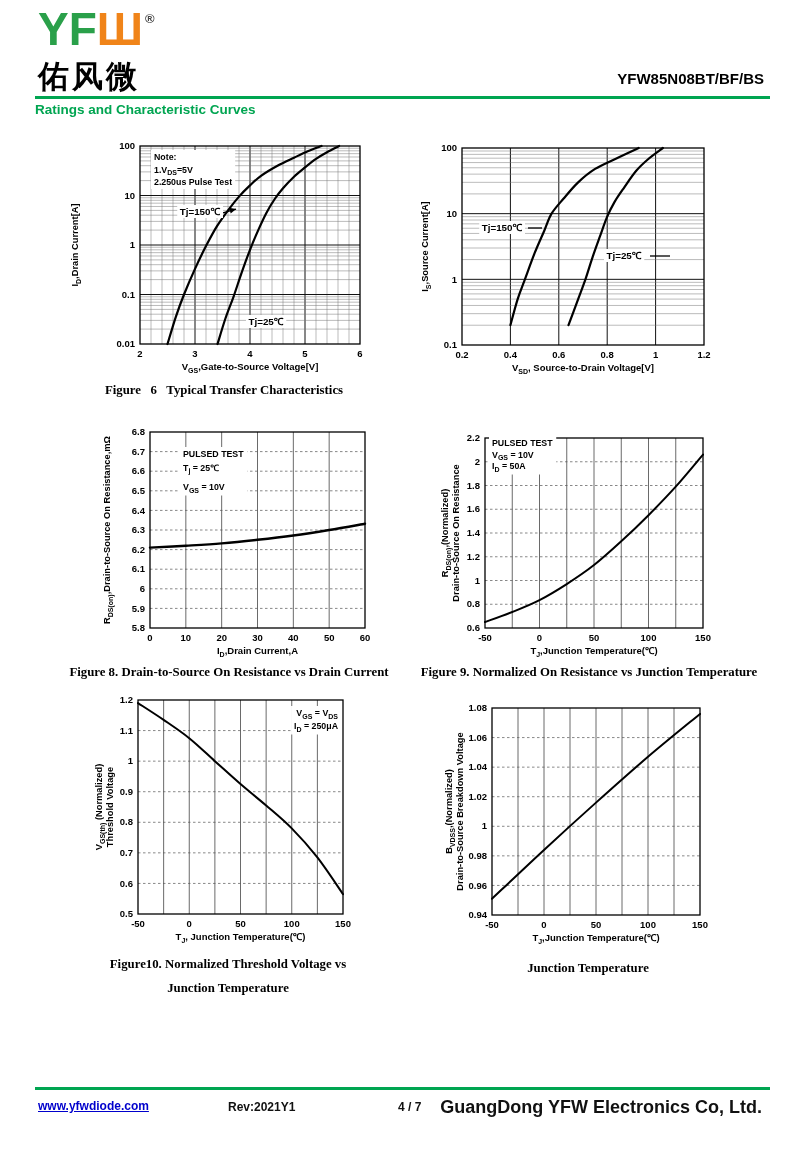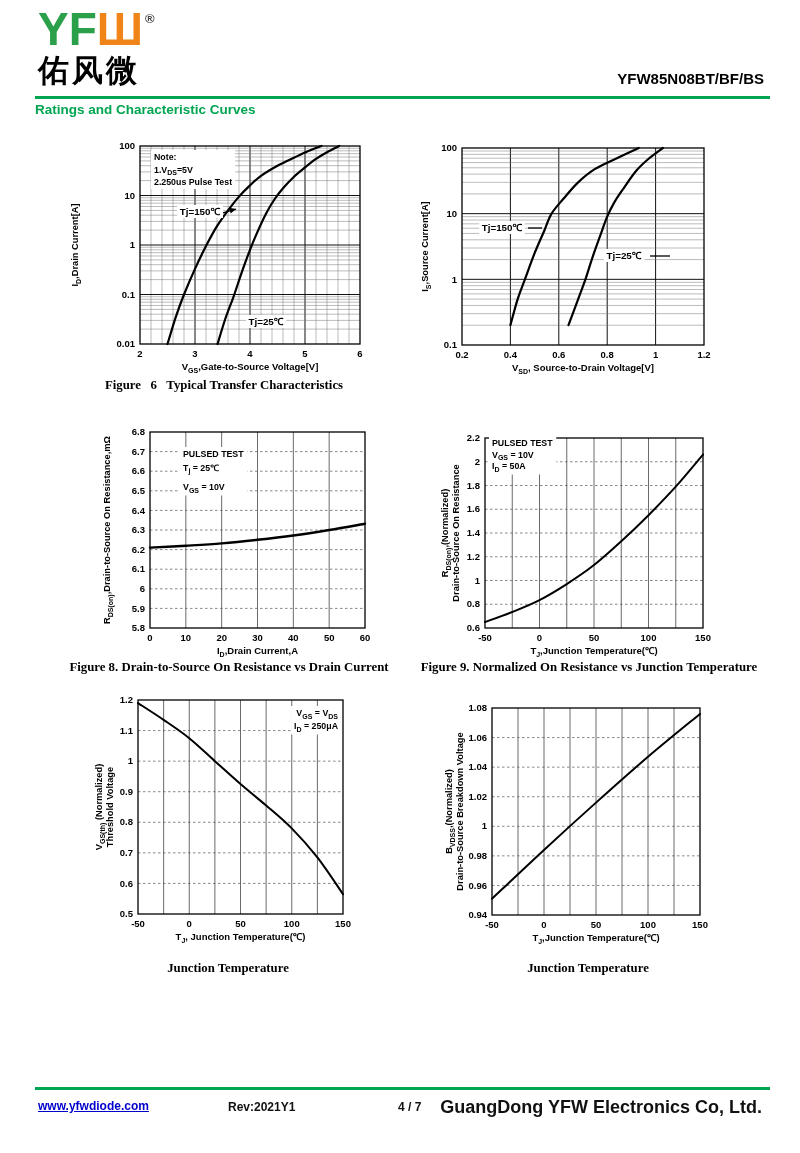--- a/index.html
+++ b/index.html
@@ -4,33 +4,33 @@
 <style>
   html,body{margin:0;padding:0;background:#ffffff;}
   .page{position:relative;width:800px;height:1153px;background:#fff;overflow:hidden;
         font-family:"Liberation Sans",sans-serif;color:#111;}
   
   .logo{position:absolute;left:38px;top:6px;line-height:1;}
   .logo-en{font-weight:bold;font-size:46px;letter-spacing:0px;}
   .logo-en .g{color:#2aa04a;}
   .logo-en .o{color:#f08419;}
   .reg{font-size:13px;color:#444;font-weight:bold;position:relative;top:-22px;left:2px;}
-  .logo-cn{font-weight:bold;font-size:31px;letter-spacing:3px;margin-top:3px;color:#000;}
+  .logo-cn{font-weight:bold;font-size:31px;letter-spacing:3px;margin-top:9px;color:#000;}
   .part{position:absolute;top:70px;right:36px;font-size:15px;font-weight:bold;color:#000;}
   .rule{position:absolute;left:35px;right:30px;height:3px;background:#00a551;}
   .rule-top{top:96px;}
   .rule-bottom{top:1087px;}
   .section-title{position:absolute;top:102px;left:35px;color:#00a551;font-weight:bold;font-size:13.5px;}
   
   .chart-block{position:absolute;margin:0;}
   .plot{line-height:0;}
   svg{font-family:"Liberation Sans",sans-serif;font-weight:bold;}
   svg text{fill:#000;}
   .cap{font-family:"Liberation Serif",serif;font-weight:bold;font-size:12.8px;
-       text-align:center;white-space:pre-wrap;color:#000;}
+       text-align:center;white-space:pre-wrap;margin-top:5px;color:#000;}
   .cap2{margin-top:9px;}
   
   .f-link{position:absolute;left:38px;top:1099px;font-size:12px;font-weight:bold;
           color:#0000cc;text-decoration:underline;cursor:pointer;}
   .f-rev{position:absolute;left:228px;top:1100px;font-size:12px;font-weight:bold;}
   .f-page{position:absolute;left:398px;top:1100px;font-size:12px;font-weight:bold;}
   .f-co{position:absolute;right:38px;top:1097px;font-size:18px;font-weight:bold;}
 </style>
 </head>
 <body>
@@ -313,20 +313,21 @@
           <text x="75" y="72.34285714285714" text-anchor="end" font-size="9.5px">1</text>
           <text x="75" y="41.77142857142853" text-anchor="end" font-size="9.5px">1.1</text>
           <text x="75" y="11.2" text-anchor="end" font-size="9.5px">1.2</text>
           <text x="182.5" y="248" text-anchor="middle" font-size="9.5px"><tspan>T</tspan><tspan dy="2.5" font-size="7px">J</tspan><tspan dy="-2.5">, Junction Temperature(℃)</tspan></text>
           <text transform="translate(44,115) rotate(-90)" text-anchor="middle" font-size="9.3px"><tspan x="0" dy="0"><tspan>V</tspan><tspan dy="2.5" font-size="7px">GS(th)</tspan><tspan dy="-2.5"> (Normalized)</tspan></tspan><tspan x="0" dy="10.5"><tspan>Threshold Voltage</tspan></tspan></text>
           <rect x="233.046875" y="14" width="50.60028076171875" height="28.5" fill="#fff"></rect>
           <text x="280" y="24" font-size="8.8px" text-anchor="end"><tspan>V</tspan><tspan dy="2.5" font-size="7px">GS</tspan><tspan dy="-2.5"> = V</tspan><tspan dy="2.5" font-size="7px">DS</tspan></text>
           <text x="280" y="37" font-size="8.8px" text-anchor="end"><tspan>I</tspan><tspan dy="2.5" font-size="7px">D</tspan><tspan dy="-2.5"> = 250μA</tspan></text>
           <path d="M80 11.057142857142878C84.27083333333333 13.859523809523822,97.08333333333333 22.01190476190473,105.625 27.871428571428538C114.16666666666667 33.730952380952345,122.70833333333333 39.33571428571429,131.25 46.21428571428572C139.79166666666666 53.092857142857156,148.33333333333334 61.5,156.875 69.14285714285714C165.41666666666666 76.78571428571428,173.95833333333334 84.68333333333331,182.5 92.07142857142856C191.04166666666666 99.4595238095238,199.58333333333334 106.08333333333334,208.125 113.47142857142858C216.66666666666666 120.85952380952381,225.20833333333334 127.73809523809521,233.75 136.39999999999998C242.29166666666666 145.06190476190474,250.83333333333334 154.4880952380952,259.375 165.44285714285712C267.9166666666667 176.39761904761903,280.7291666666667 196.0142857142857,285 202.12857142857143" fill="none" stroke="#000" stroke-width="2" stroke-linecap="round"></path>
         </svg></div>
+    <figcaption class="cap">Figure10. Normalized Threshold Voltage vs</figcaption>
     <figcaption class="cap cap2">Junction Temperature</figcaption>
   </figure>
 
   <figure class="chart-block" style="left:418px;top:692px;width:340px">
     <div class="plot"><svg width="340" height="260" viewBox="0 0 340 260">
           <g>
             <line x1="100" y1="16" x2="100" y2="223" stroke="#444" stroke-width="0.8"></line>
             <line x1="152" y1="16" x2="152" y2="223" stroke="#444" stroke-width="0.8"></line>
             <line x1="204" y1="16" x2="204" y2="223" stroke="#444" stroke-width="0.8"></line>
             <line x1="256" y1="16" x2="256" y2="223" stroke="#444" stroke-width="0.8"></line>

